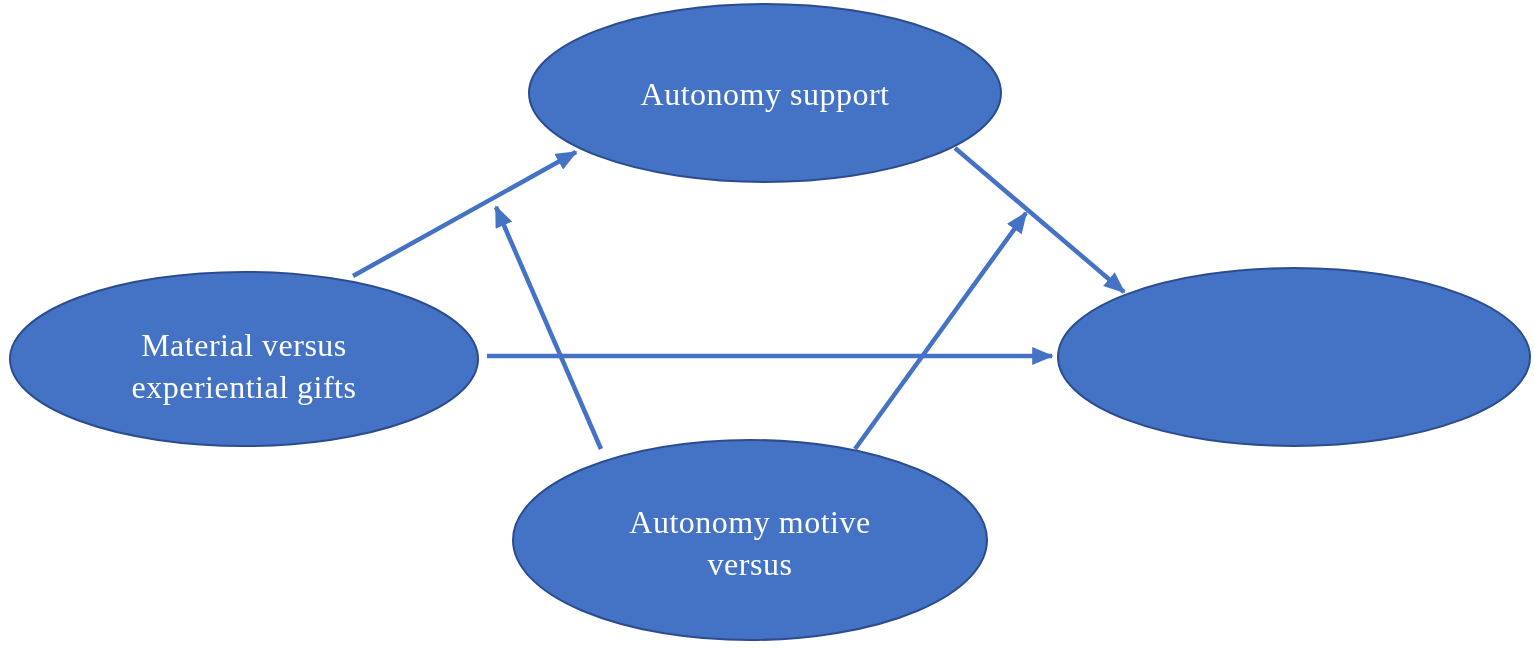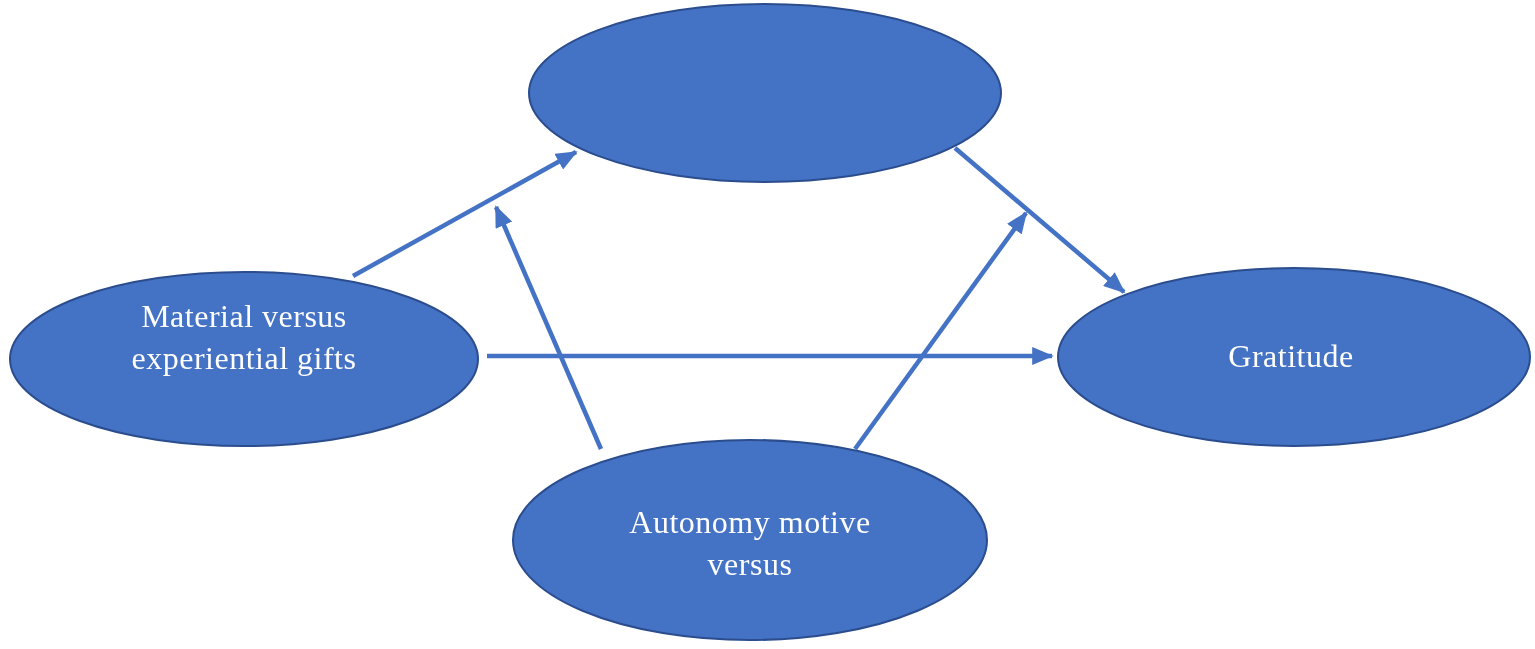--- a/index.html
+++ b/index.html
@@ -73,19 +73,19 @@
     <ellipse class="node" cx="1294" cy="357" rx="236" ry="89"></ellipse>
     <ellipse class="node" cx="750" cy="540" rx="237" ry="100"></ellipse>
 
     <line class="edge" x1="353" y1="276" x2="576" y2="152" marker-end="url(#arrowhead)"></line>
     <line class="edge" x1="487" y1="356" x2="1052" y2="356" marker-end="url(#arrowhead)"></line>
     <line class="edge" x1="955" y1="148" x2="1124" y2="292" marker-end="url(#arrowhead)"></line>
     <line class="edge" x1="601" y1="449" x2="496" y2="207" marker-end="url(#arrowhead)"></line>
     <line class="edge" x1="855" y1="449" x2="1026" y2="213" marker-end="url(#arrowhead)"></line>
   </svg>
 
-  <div class="node-label" style="left:244px; top:338px">Material versus
+  <div class="node-label" style="left:765px; top:95px">Autonomy support</div>
+  <div class="node-label" style="left:244px; top:367px">Material versus
 experiential gifts</div>
-  <div class="node-label" style="left:1291px; top:357px">Gratitude</div>
   <div class="node-label" style="left:750px; top:544px">Autonomy motive
 versus</div>
 
 </div>
 
 </body></html>

